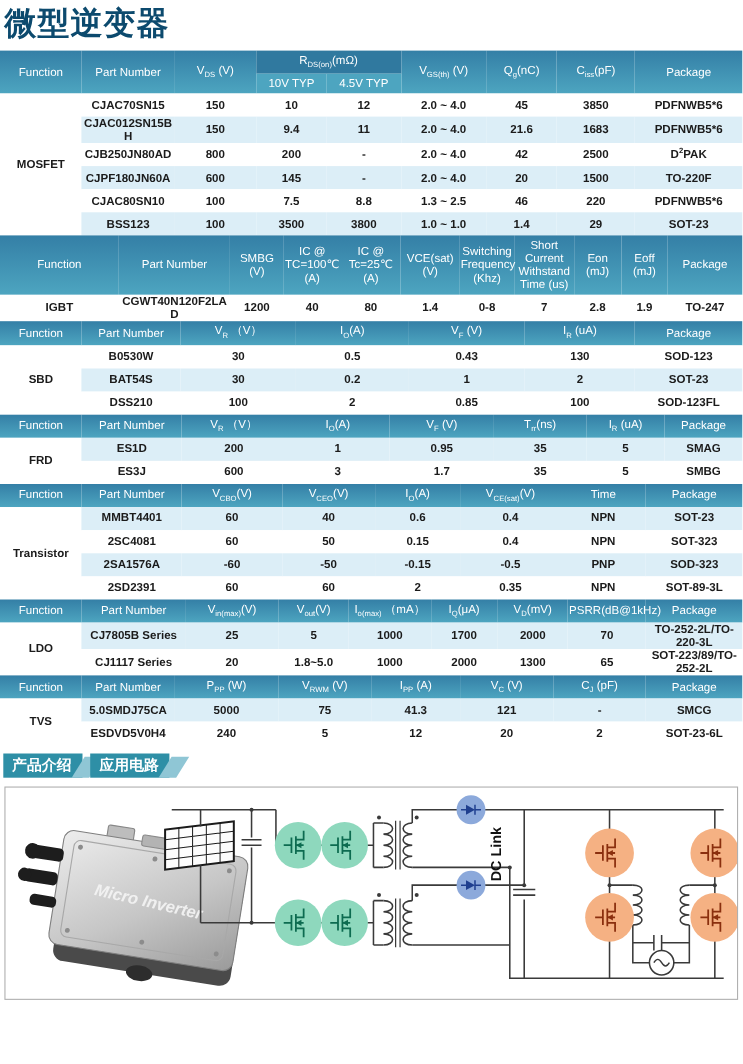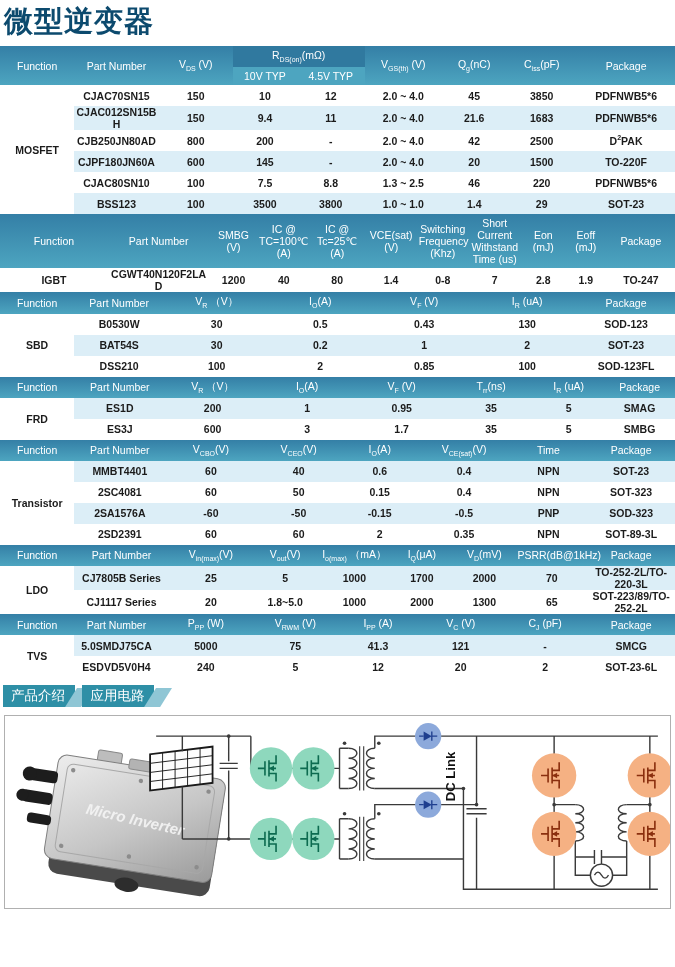--- a/index.html
+++ b/index.html
@@ -11,21 +11,21 @@
   table.ctable th{color:#fff;font-weight:normal;font-size:10.5px;line-height:1.15;text-align:center;
     padding:3px 1px;background:linear-gradient(180deg,#347FA6 0%,#4DA5C0 100%);}
   table.ctable th.grp{background:#30799F;}
   table.ctable th.sub{background:#4DA5C0;}
   table.ctable td{font-size:10.5px;font-weight:bold;color:#1b1b1b;text-align:center;
     height:21px;padding:0 1px;background:#fff;word-wrap:break-word;}
   table.ctable tr.alt td{background:#DCEEF7;}
   table.ctable td.fn{background:#fff !important;}
   sub{font-size:7px;} sup{font-size:7px;}
   
-  .badge{position:relative;display:inline-block;background:#2E8FA6;color:#fff;font-weight:normal;
+  .badge{position:relative;display:inline-block;background:#2E8FA6;color:#fff;font-weight:bold;
     font-size:13.5px;padding:3px 10px 3px 8px;margin:8px 0 2px 3px;line-height:1.2;}
   .badge::after{content:"";position:absolute;right:-12px;top:3px;bottom:0;width:16px;
     background:#8FC6D5;transform:skewX(-32deg);}
   .intro-text{margin:4px 4px 2px 4px;font-size:12.5px;line-height:1.85;color:#333;text-align:justify;}
   .circuit-box{margin:6px 4px 4px 4px;border:1px solid #b0b0b0;background:#fff;}
   .circuit-box svg{display:block;width:100%;height:auto;}
 </style>
 </head>
 <body>
 

